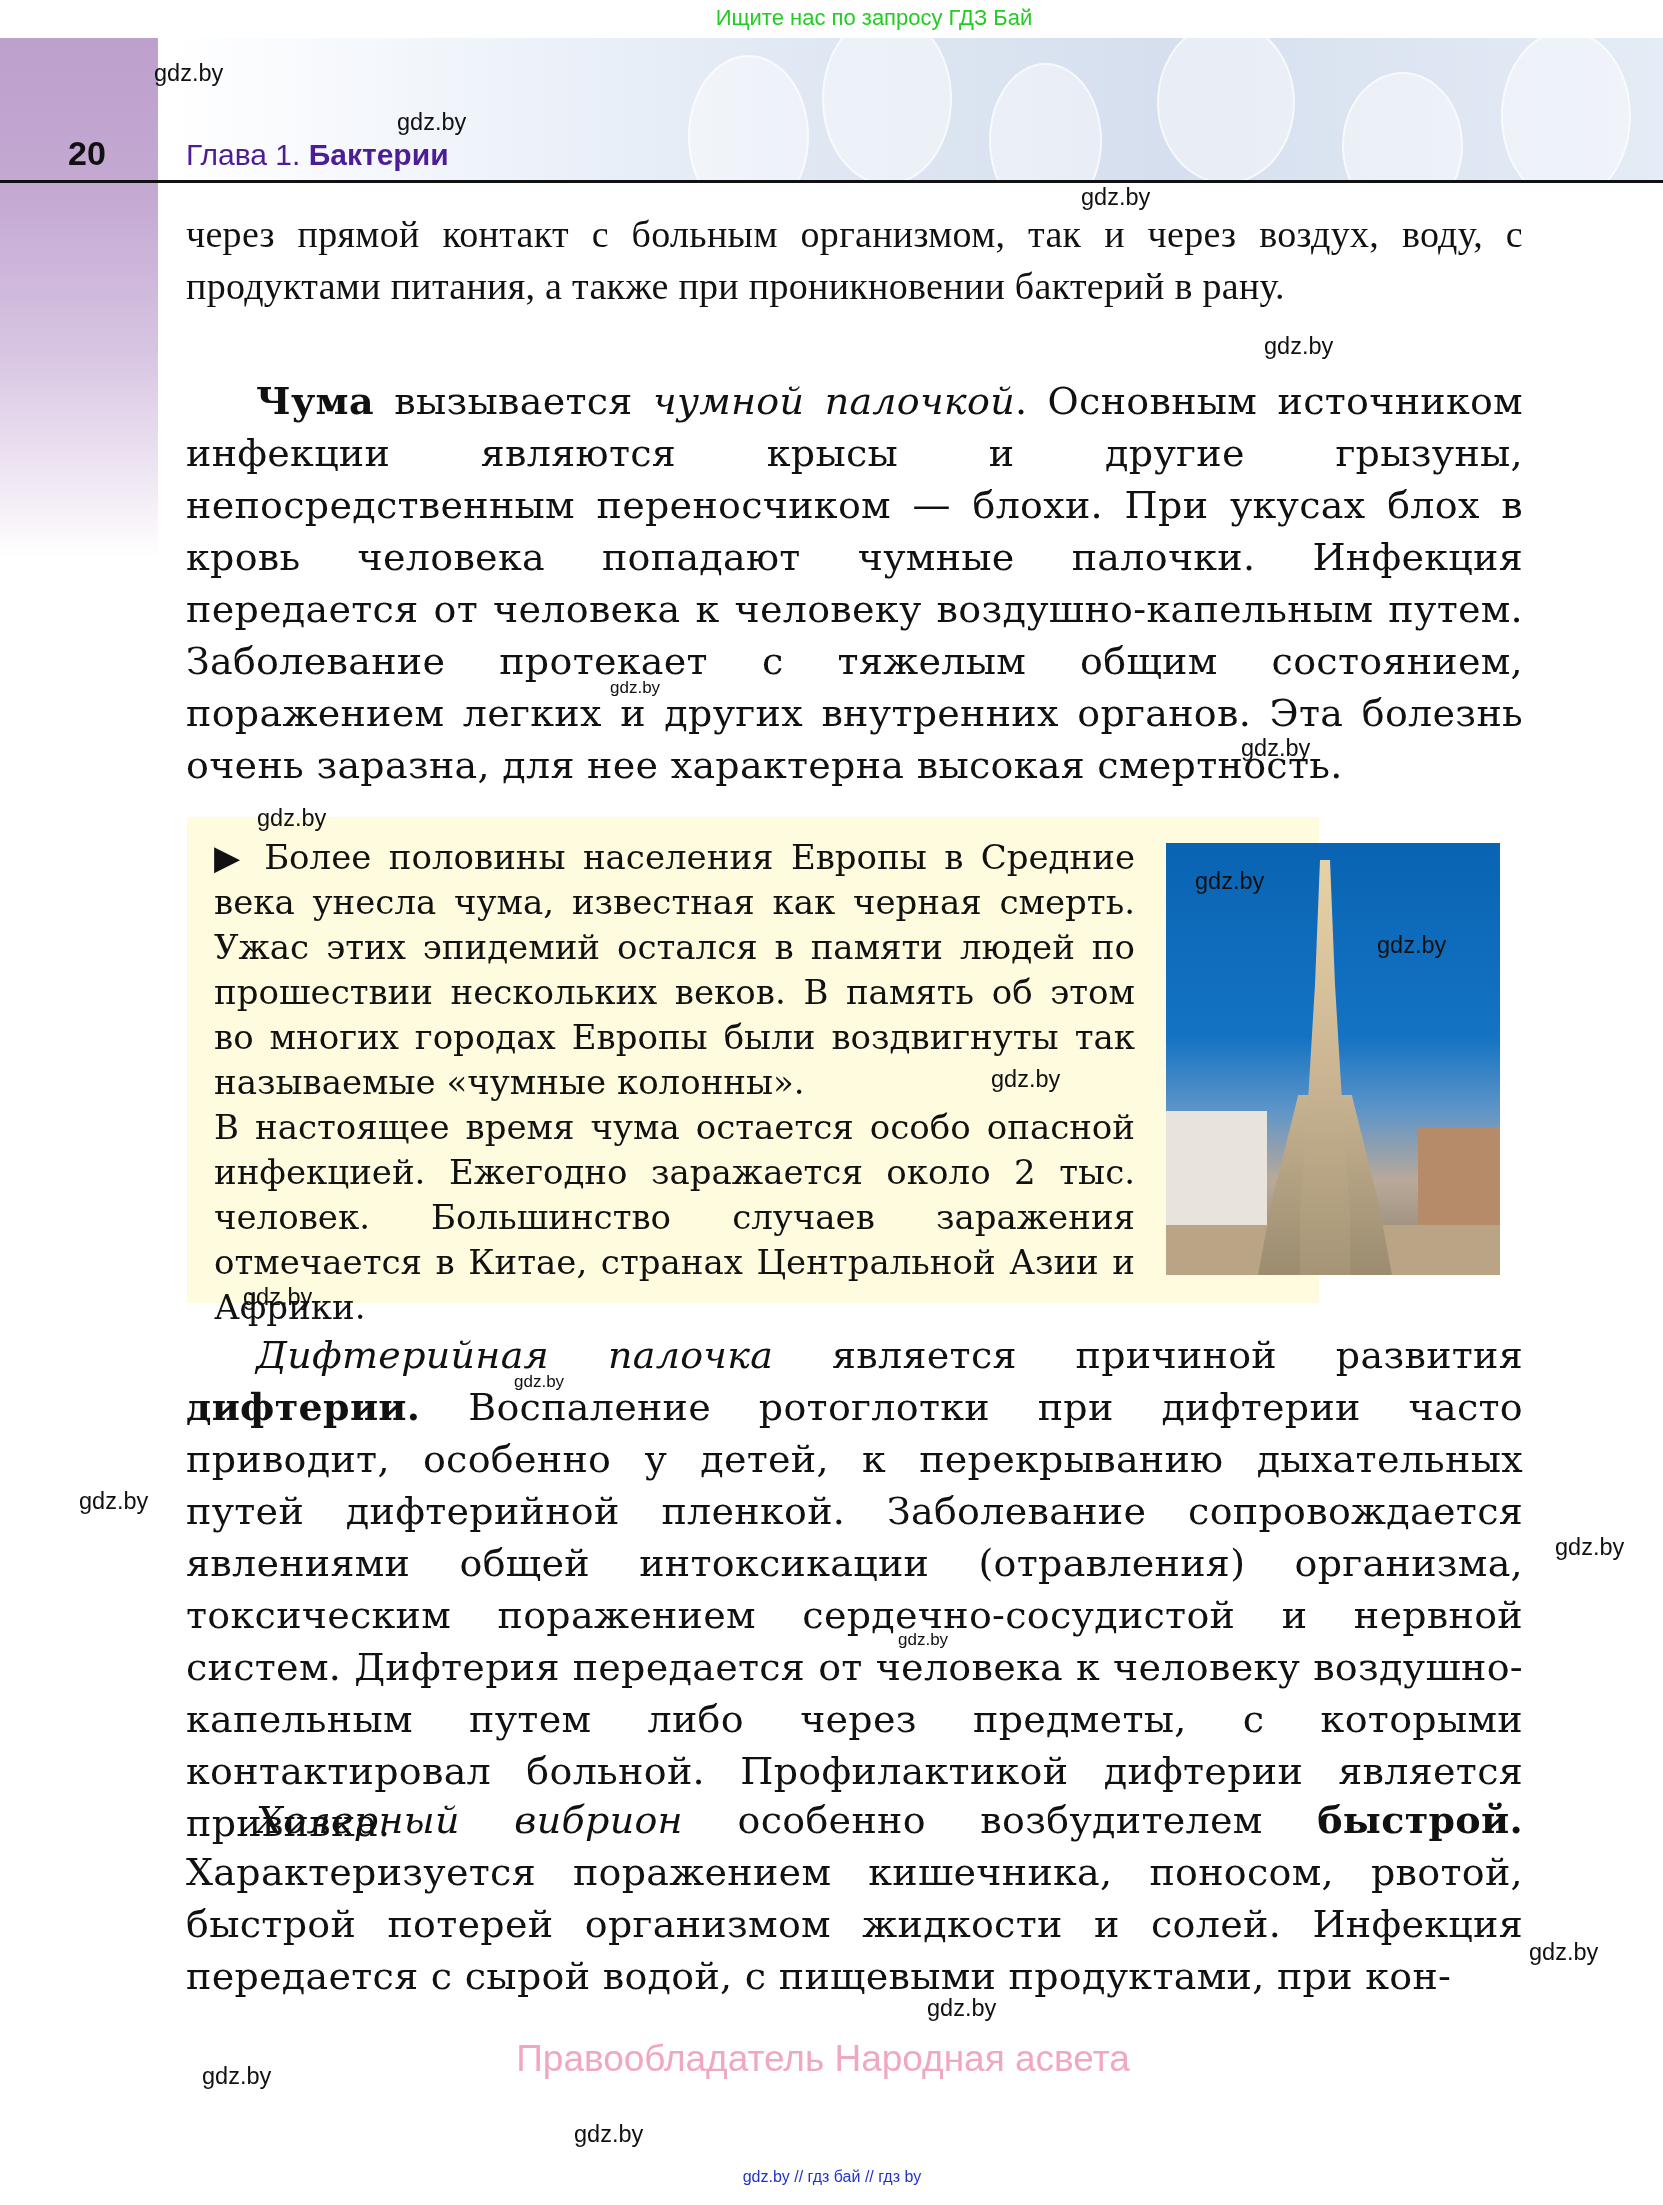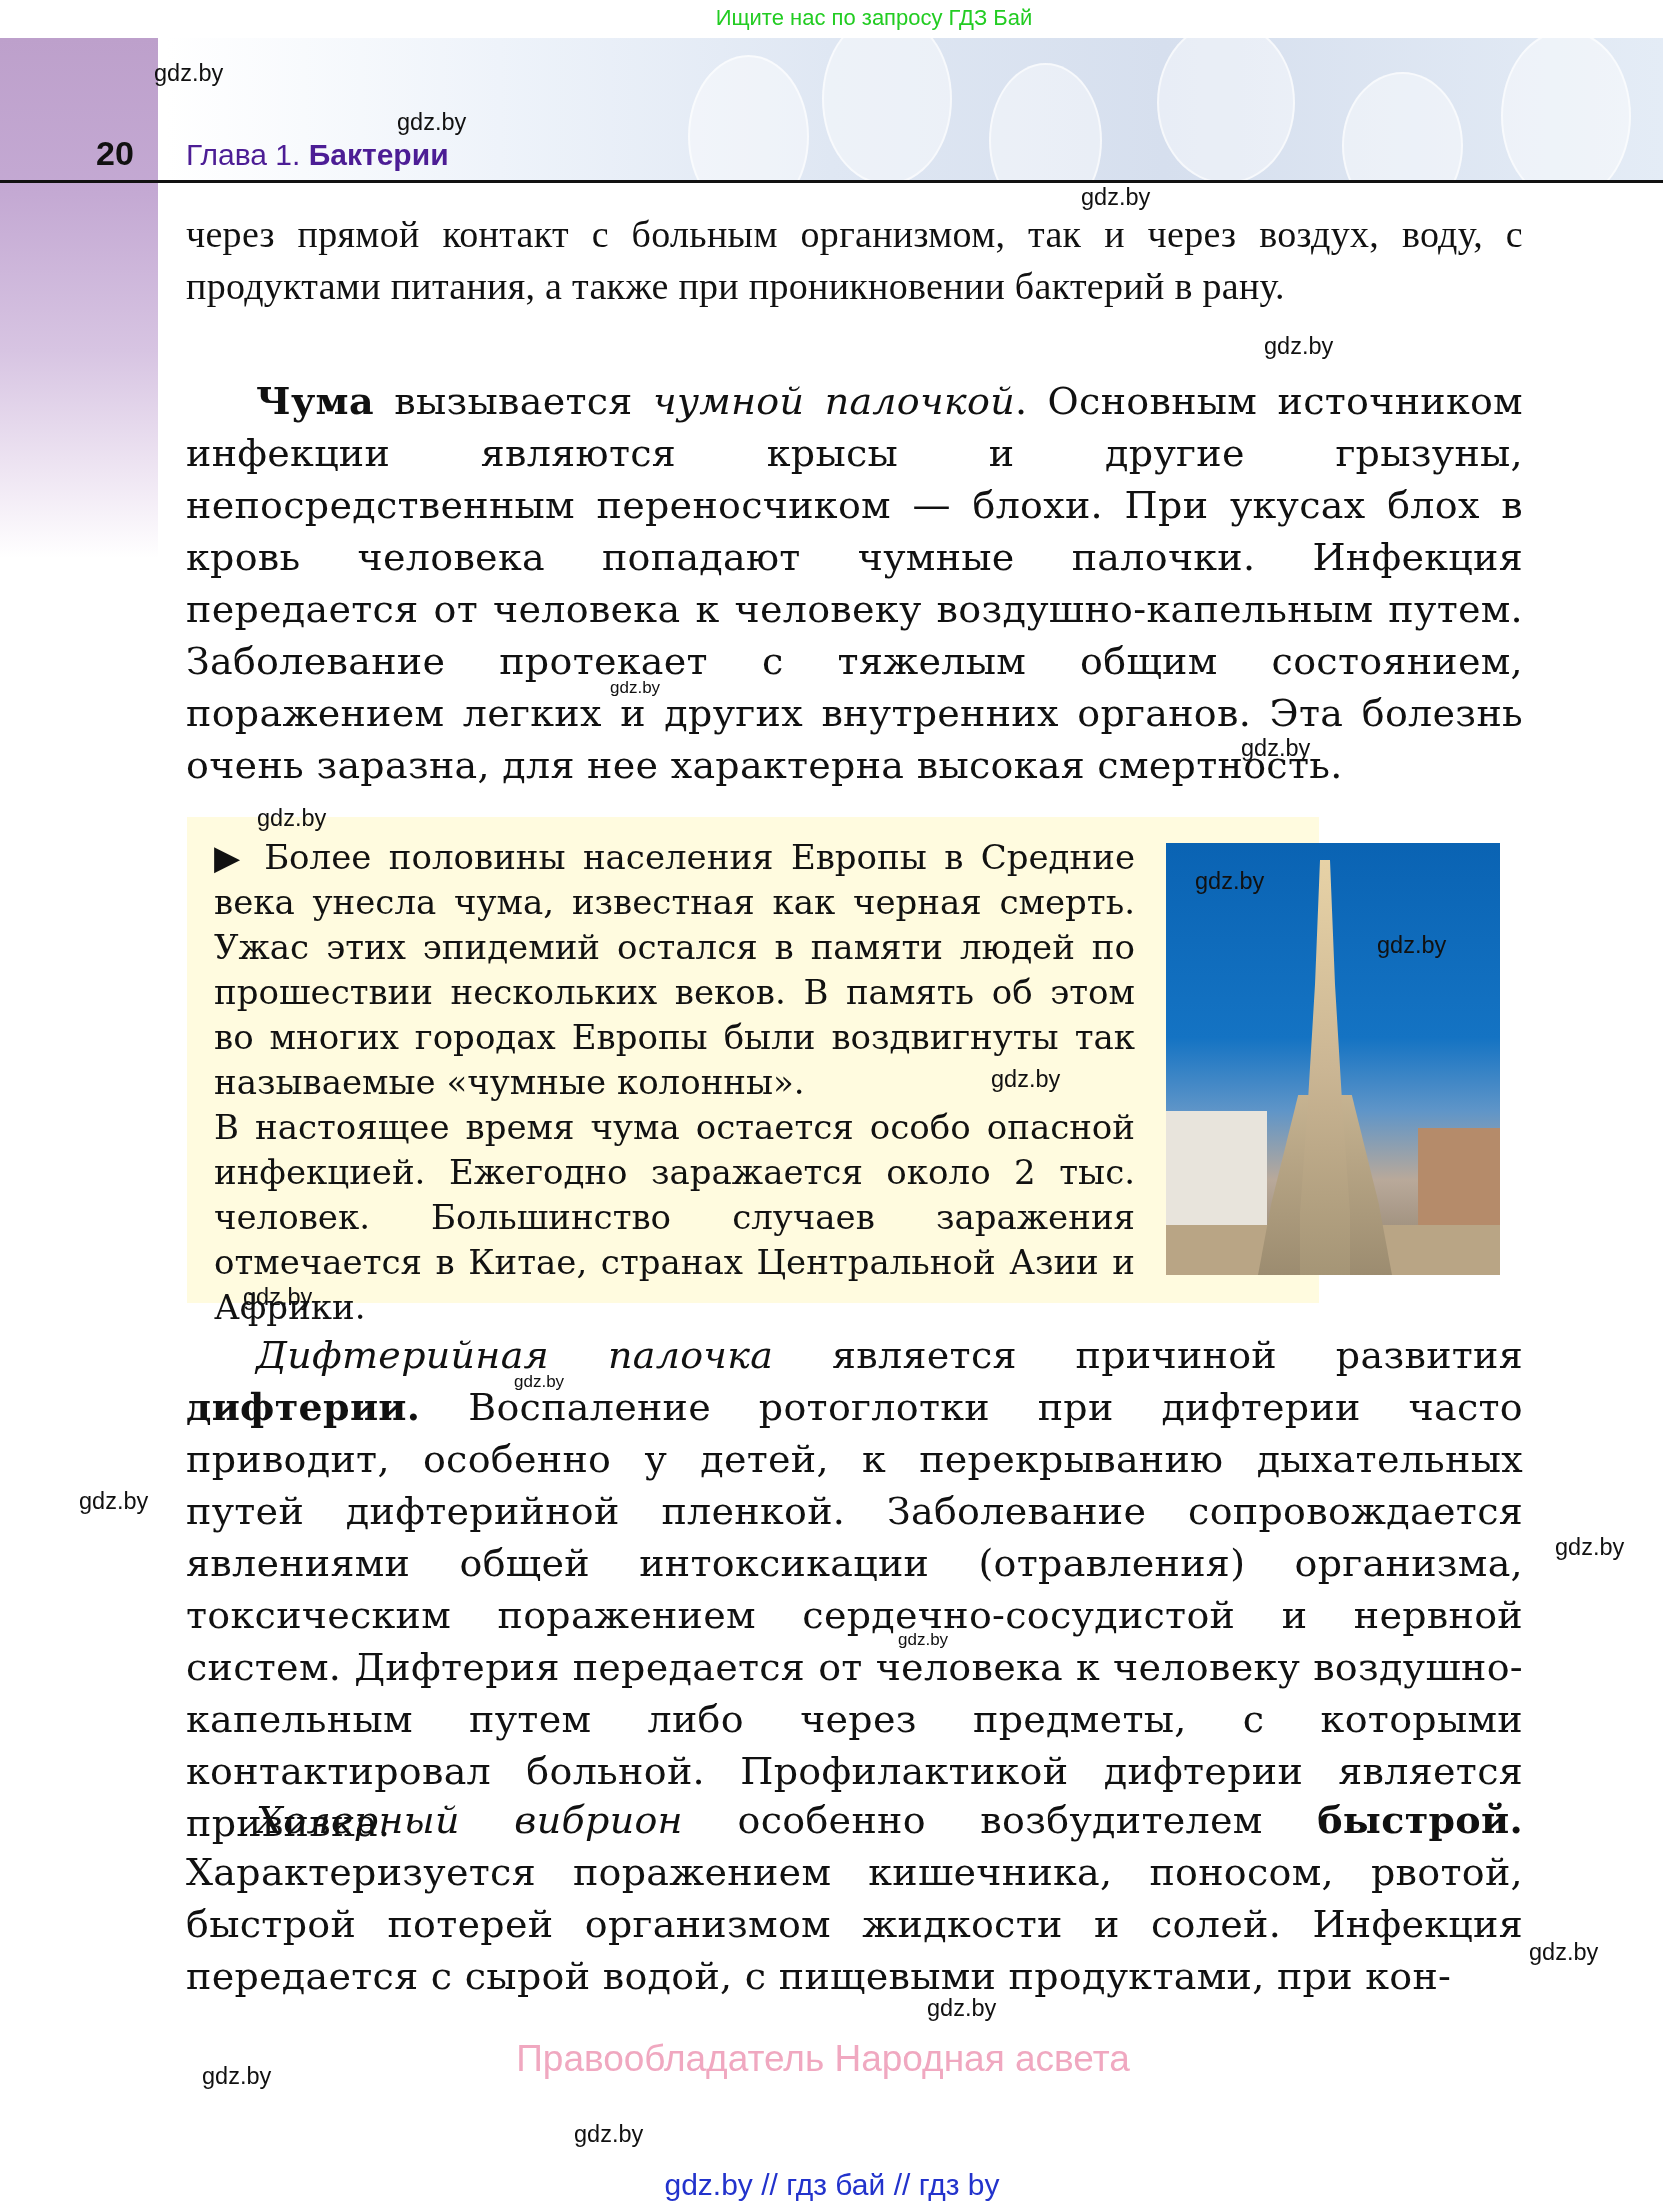--- a/index.html
+++ b/index.html
@@ -5,21 +5,21 @@
   html, body { margin:0; padding:0; }
   body { width:1664px; height:2205px; position:relative; background:#ffffff; overflow:hidden;
          font-family:"DejaVu Serif", serif; color:#111; }
   .top-banner { position:absolute; left:0; top:0; width:1664px; height:38px; text-align:center;
          font-family:"Liberation Sans", sans-serif; font-size:22px; color:#22cc22; line-height:35px;padding-left:42px; }
   .header-band { position:absolute; left:0; top:38px; width:1664px; height:144px;
          background: linear-gradient(90deg, #ffffff 10%, #eef3fa 30%, #dfe7f3 50%, #d6dfee 70%, #e4ecf6 100%); overflow:hidden; }
   .blob { position:absolute; border-radius:50%; background:rgba(255,255,255,0.45); border:2.5px solid rgba(255,255,255,0.6); }
   .purple-col { position:absolute; left:0; top:38px; width:158px; height:520px;
          background: linear-gradient(180deg, #bda0cb 0%, #c4a9d3 30%, #d7c4e2 60%, #f3ecf6 88%, #ffffff 100%); }
-  .page-number { position:absolute; left:96px; top:134px; font-family:"Liberation Sans", sans-serif;
+  .page-number { position:absolute; left:68px; top:134px; font-family:"Liberation Sans", sans-serif;
          font-weight:bold; font-size:34px; color:#111; }
   .chapter-title { position:absolute; left:186px; top:138px; font-family:"Liberation Sans", sans-serif;
          font-size:30px; color:#4c1d95; }
   .chapter-title b { font-weight:bold; }
   .header-rule { position:absolute; left:0; top:180px; width:1664px; height:2.5px; background:#111; }
   .para { position:absolute; left:186px; width:1337px; font-size:38px; line-height:52px;
          text-align:justify; letter-spacing:0.3px; }
   .para .indent { display:inline-block; width:70px; }
   .para i { font-style:italic; }
   .para b { font-weight:bold; }
@@ -35,21 +35,21 @@
          background: linear-gradient(180deg, #c6b391 0%, #9c8c70 100%);
          clip-path: polygon(30% 0, 70% 0, 90% 60%, 100% 100%, 0 100%, 10% 60%); }
   .building-left { position:absolute; left:0; top:268px; width:101px; height:164px; background:#e8e4dc; }
   .building-right { position:absolute; left:252px; top:285px; width:82px; height:147px; background:#b58b6a; }
   .ground { position:absolute; left:0; top:382px; width:334px; height:50px; background:#b9a585; }
   .watermark { position:absolute; font-family:"Liberation Sans", sans-serif; font-size:23.5px; color:#111; white-space:nowrap; }
   .watermark.small { font-size:17px; }
   .copyright { position:absolute; left:0; top:2038px; width:1646px; text-align:center;
          font-family:"Liberation Sans", sans-serif; font-size:37px; color:#f0a8c0; }
   .footer-links { position:absolute; left:0; top:2168px; width:1664px; text-align:center;
-         font-family:"Liberation Sans", sans-serif; font-size:30px; color:#2233cc; }
+         font-family:"Liberation Sans", sans-serif; font-size:16px; color:#2233cc; }
 </style>
 </head>
 <body>
 
 <div class="top-banner">Ищите нас по запросу ГДЗ Бай</div>
 
 <div class="header-band">
   <div class="blob" style="left:688px; top:17px; width:117px; height:159px;"></div>
   <div class="blob" style="left:822px; top:-25px; width:126px; height:168px;"></div>
   <div class="blob" style="left:989px; top:25px; width:109px; height:151px;"></div>

